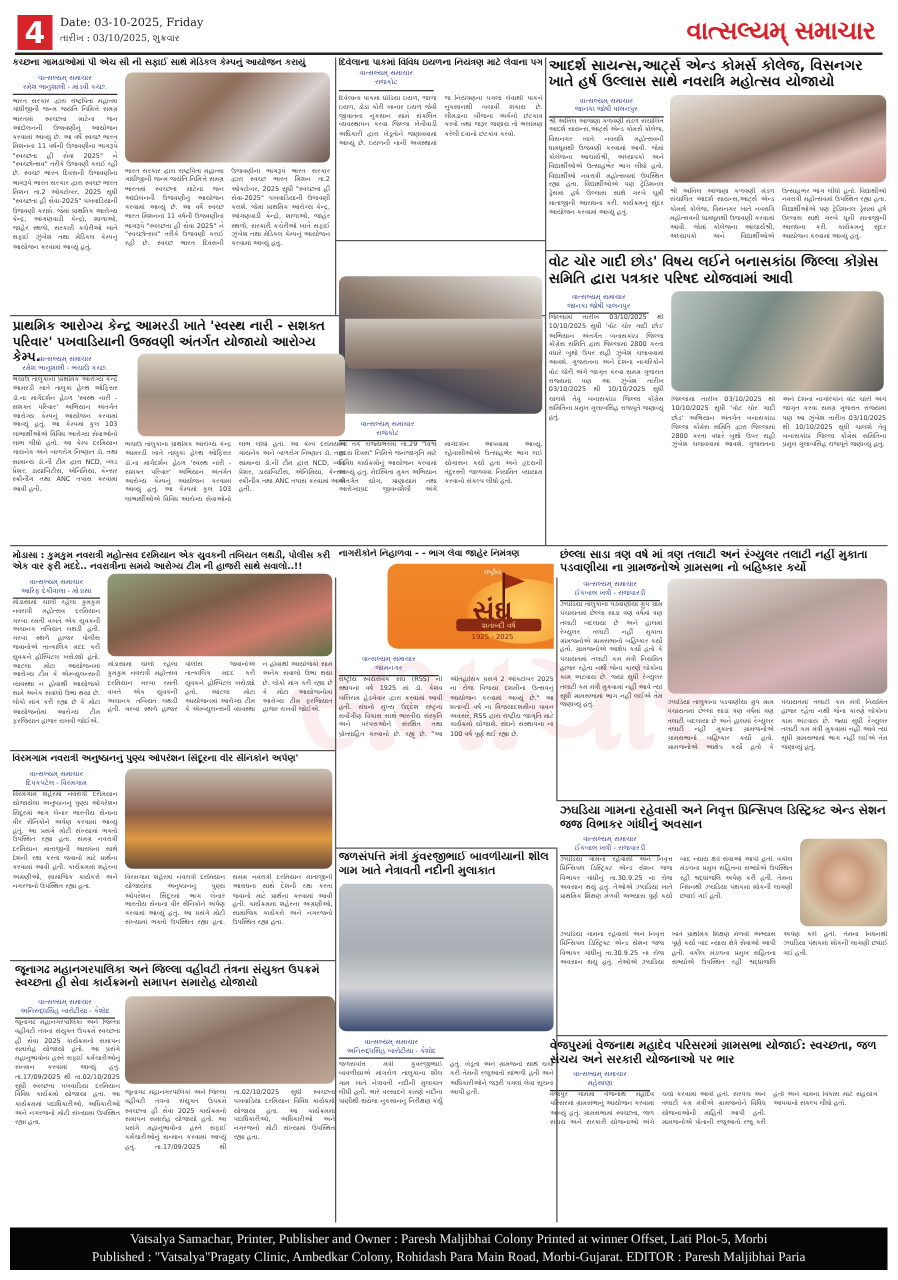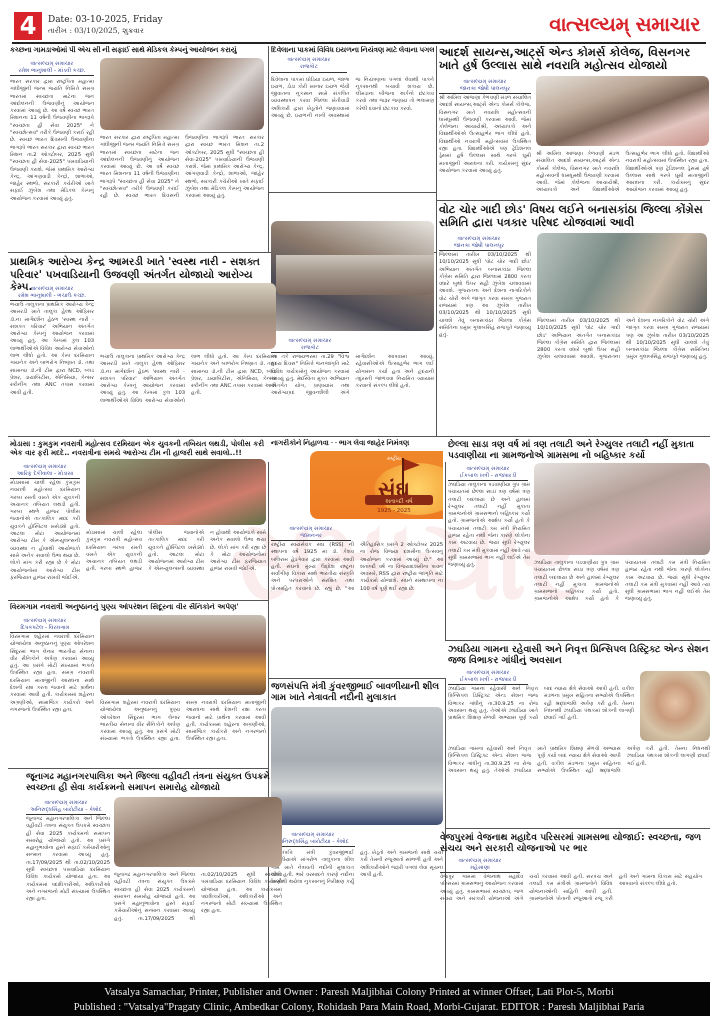--- a/index.html
+++ b/index.html
@@ -12,21 +12,21 @@
   .dateline { position: absolute; left: 48px; top: 14px; font-family: "DejaVu Serif", serif; }
   .dateline .en { font-size: 9px; font-weight: normal; color: #222; }
   .dateline .gu { font-size: 7.5px; color: #333; margin-top: 2px; }
   .brand { position: absolute; right: 18px; top: 12px; font: bold 20px/24px "DejaVu Sans", sans-serif; color: #d8232a; letter-spacing: -0.5px; }
   .rule { position: absolute; left: 12px; right: 12px; top: 42px; height: 2px; background: #222; }
 
   .art { position: absolute; overflow: hidden; }
   .vline { position: absolute; width: 1px; background: #555; }
   .hline { position: absolute; height: 1px; background: #555; }
   .head { font-weight: bold; color: #111; line-height: 1.15; white-space: nowrap; overflow: hidden; }
-  .h-sm { font-size: 7.2px; font-family: Liberation Serif, serif; }
+  .h-sm { font-size: 7.2px; }
   .byline { font-size: 5.5px; color: #2b3a8f; text-align: center; line-height: 1.3; border-bottom: 1px solid #333; padding-bottom: 1px; margin: 2px 0 3px; }
   .body { font-size: 5.2px; line-height: 7.3px; color: #333; text-align: justify; column-gap: 6px; }
   .photo { position: absolute; border-radius: 6px; overflow: hidden; }
   .ph-1 { background: linear-gradient(135deg,#c9b9a7 0%,#8e6d5a 40%,#d8d2cf 70%,#6f5750 100%); }
   .ph-2 { background: linear-gradient(160deg,#e7e2dc 0%,#b9a493 35%,#7d6658 55%,#e3c4bf 75%,#c79087 100%); }
   .ph-3 { background: linear-gradient(180deg,#d8d0c0 0%,#9f8f7f 50%,#c7a191 100%); }
   .ph-4 { background: linear-gradient(120deg,#bcc6c2 0%,#7a8b86 40%,#c7b7a4 70%,#5a5b58 100%); }
   .ph-5 { background: linear-gradient(200deg,#e8e6e1 0%,#8c7a6c 40%,#4c4a55 70%,#b9b3ad 100%); }
   .ph-6 { background: linear-gradient(160deg,#91a07b 0%,#7b5d4a 40%,#d07c6c 70%,#5f7048 100%); }
   .ph-7 { background: linear-gradient(180deg,#c7c0b4 0%,#8d5e4b 45%,#e09a41 70%,#6a4d3b 100%); }
@@ -236,21 +236,21 @@
   <div class="photo ph-8" style="left:0;top:26px;width:172px;height:118px"></div>
   <div style="position:absolute;left:0;top:148px;width:84px">
     <div class="byline">
       <div>વાત્સલ્યમ્ સમાચાર</div>
       <div>અનિરુદ્ધસિંહ બારોટીયા - કેશોદ</div>
     </div>
   </div>
   <div class="body" style="position:absolute;left:0;top:168px;width:172px;height:128px;overflow:hidden;columns:2">જળસંપત્તિ મંત્રી કુંવરજીભાઈ બાવળીયાએ માંગરોળ તાલુકાના શીલ ગામ ખાતે નેત્રાવતી નદીની મુલાકાત લીધી હતી. ભારે વરસાદને કારણે નદીના પાણીથી થયેલા નુકસાનનું નિરીક્ષણ કર્યું હતું. ખેડૂતો અને ગ્રામજનો સાથે ચર્ચા કરી તેમની રજૂઆતો સાંભળી હતી અને અધિકારીઓને જરૂરી પગલાં લેવા સૂચના આપી હતી.</div>
 </div>
 
-<div class="art" style="left:26px;top:771px;width:256px;height:206px">
+<div class="art" style="left:12px;top:771px;width:256px;height:206px">
   <div class="head" style="font-size:8.8px;white-space:normal;line-height:11px">જૂનાગઢ મહાનગરપાલિકા અને જિલ્લા વહીવટી તંત્રના સંયુક્ત ઉપક્રમે સ્વચ્છતા હી સેવા કાર્યક્રમનો સમાપન સમારોહ યોજાયો</div>
   <div style="position:absolute;left:0;top:26px;width:80px">
     <div class="byline">
       <div>વાત્સલ્યમ્ સમાચાર</div>
       <div>અનિરુદ્ધસિંહ બારોટીયા - કેશોદ</div>
     </div>
   </div>
   <div class="photo ph-9" style="left:88px;top:26px;width:168px;height:70px"></div>
   <div class="body" style="position:absolute;left:0;top:44px;width:84px;height:162px;overflow:hidden">જૂનાગઢ મહાનગરપાલિકા અને જિલ્લા વહીવટી તંત્રના સંયુક્ત ઉપક્રમે સ્વચ્છતા હી સેવા 2025 કાર્યક્રમનો સમાપન સમારોહ યોજાયો હતો. આ પ્રસંગે મહાનુભાવોના હસ્તે સફાઈ કર્મચારીઓનું સન્માન કરવામાં આવ્યું હતું. તા.17/09/2025 થી તા.02/10/2025 સુધી સ્વચ્છતા પખવાડિયા દરમિયાન વિવિધ કાર્યક્રમો યોજાયા હતા. આ કાર્યક્રમમાં પદાધિકારીઓ, અધિકારીઓ અને નગરજનો મોટી સંખ્યામાં ઉપસ્થિત રહ્યા હતા.</div>
   <div class="body" style="position:absolute;left:88px;top:100px;width:168px;height:106px;overflow:hidden;columns:2">જૂનાગઢ મહાનગરપાલિકા અને જિલ્લા વહીવટી તંત્રના સંયુક્ત ઉપક્રમે સ્વચ્છતા હી સેવા 2025 કાર્યક્રમનો સમાપન સમારોહ યોજાયો હતો. આ પ્રસંગે મહાનુભાવોના હસ્તે સફાઈ કર્મચારીઓનું સન્માન કરવામાં આવ્યું હતું. તા.17/09/2025 થી તા.02/10/2025 સુધી સ્વચ્છતા પખવાડિયા દરમિયાન વિવિધ કાર્યક્રમો યોજાયા હતા. આ કાર્યક્રમમાં પદાધિકારીઓ, અધિકારીઓ અને નગરજનો મોટી સંખ્યામાં ઉપસ્થિત રહ્યા હતા.</div>

